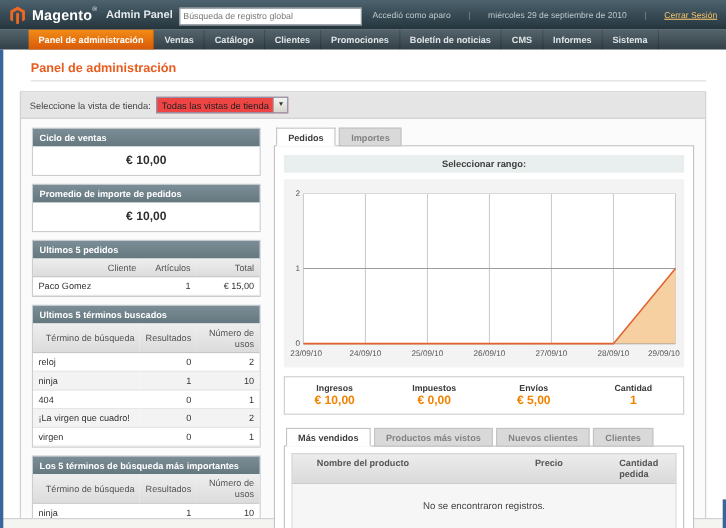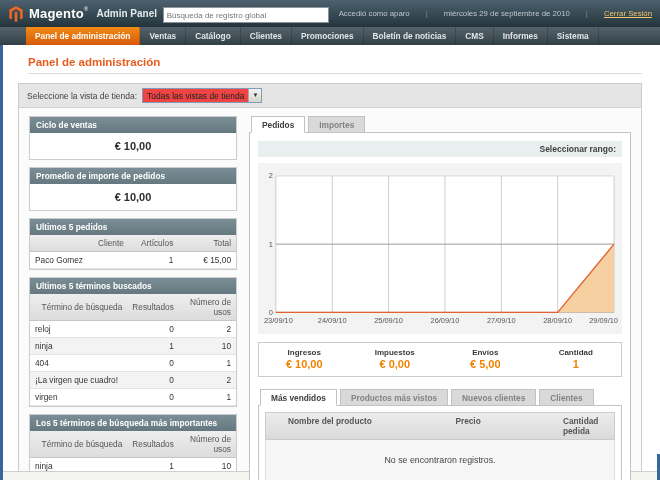--- a/index.html
+++ b/index.html
@@ -75,34 +75,34 @@
   td.num{text-align:right;}
   
   .right-col{flex:1;min-width:0;}
   .rtabs{display:flex;gap:3px;padding-left:2px;position:relative;z-index:2;}
   .rtab{
     border:1px solid #c2c2c2;background:#d9d9d9;color:#828282;font-size:8.3px;font-weight:bold;
     padding:3px 10px 2px;cursor:pointer;margin-bottom:-1px;
   }
   .rtab.active{background:#fff;border-bottom-color:#fff;color:#3d3d3d;text-align:right;}
   .rpanel{border:1px solid #c2c2c2;background:#fff;padding:8px;position:relative;z-index:1;}
-  .rangebar{background:#e9efee;padding:3px 6px;display:flex;justify-content:flex-end;align-items:center;gap:5px;font-size:8.5px;font-weight:bold;color:#3f3f3f;}
+  .rangebar{background:#e9efee;padding:3px 6px;display:flex;justify-content:flex-end;align-items:center;gap:5px;font-size:8.5px;font-weight:bold;color:#3f3f3f;flex-direction:column;}
   .chart-strip{margin-top:6px;background:#f3f3f3;padding:5px 2px 0 2px;}
   .chart-strip svg{display:block;width:100%;height:auto;font-family:"Liberation Sans",sans-serif;}
   .totals{margin-top:8px;border:1px solid #ccc;background:#fff;display:flex;}
   .tot{flex:1;text-align:center;padding:5px 0 6px;}
   .tot-label{font-size:8px;font-weight:bold;color:#3a3a3a;}
   .tot-value{font-size:11px;font-weight:bold;color:#f18200;margin-top:1px;cursor:pointer;}
   .btabs{margin-top:12px;}
   .ppanel{border:1px solid #c2c2c2;background:#fff;padding:6px;position:relative;z-index:1;}
   .ptable-head{display:flex;background:linear-gradient(#ececec,#dadada);border:1px solid #ccc;}
   .pth{padding:3px 22px;font-size:8.3px;font-weight:bold;color:#555;box-sizing:border-box;}
   .pth.name{flex:1;}
   .pth.precio{width:22%;}
-  .pth.cant{width:21%;margin-left:31px;}
+  .pth.cant{width:21%;}
   .pempty{border:1px solid #ddd;border-top:none;background:#f6f6f6;text-align:center;padding:15px 0 24px;font-size:8.8px;color:#444;}
 </style>
 </head>
 <body>
 
 <div class="top-header">
   <div class="logo">
     <svg viewBox="0 0 24 24">
       <path fill="#f26822" d="M12 0 L22 5.8 V18.2 L18.2 20.4 V8.1 L12 4.5 L5.8 8.1 V20.4 L2 18.2 V5.8 Z"></path>
       <path fill="#f26822" d="M10.1 9.3 L12 8.2 L13.9 9.3 V22.9 L12 24 L10.1 22.9 Z"></path>

